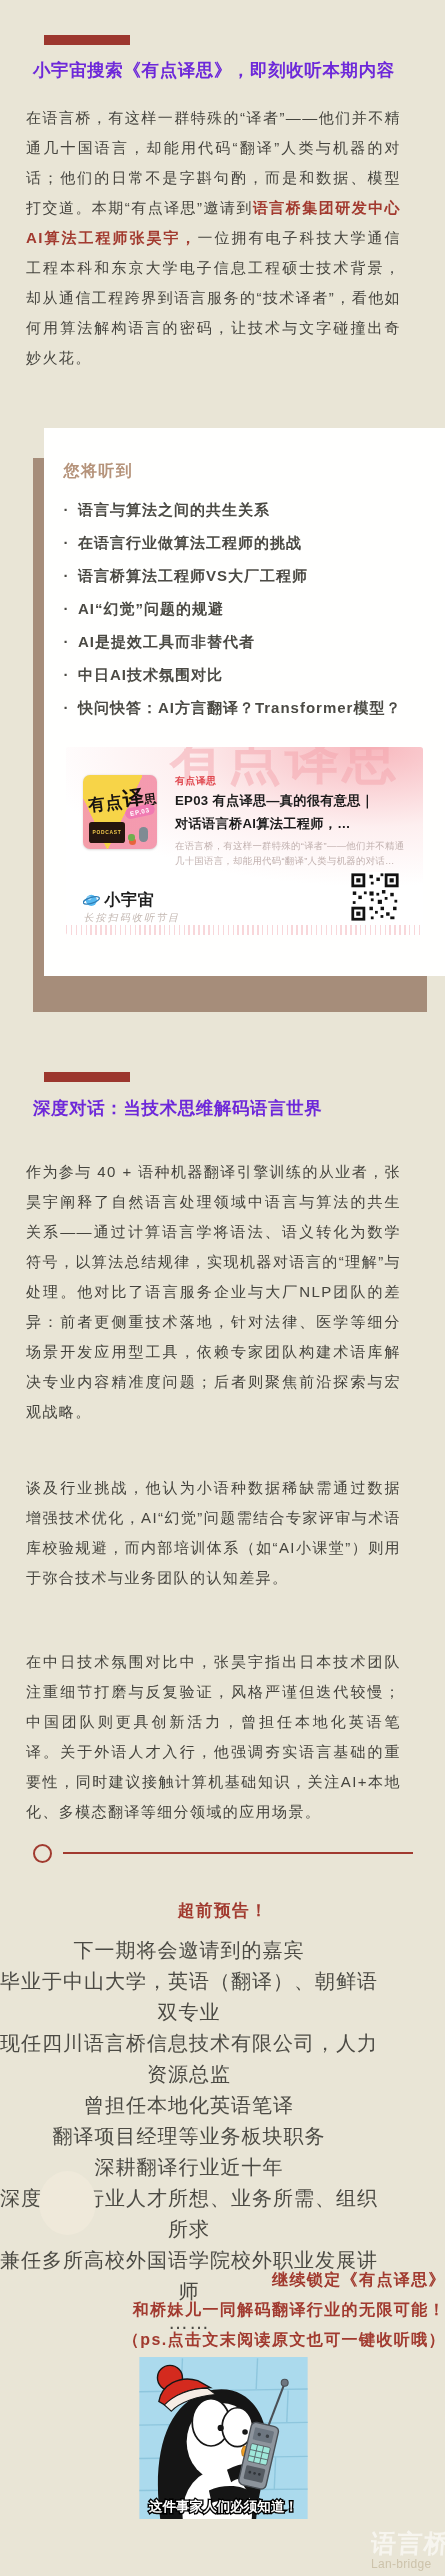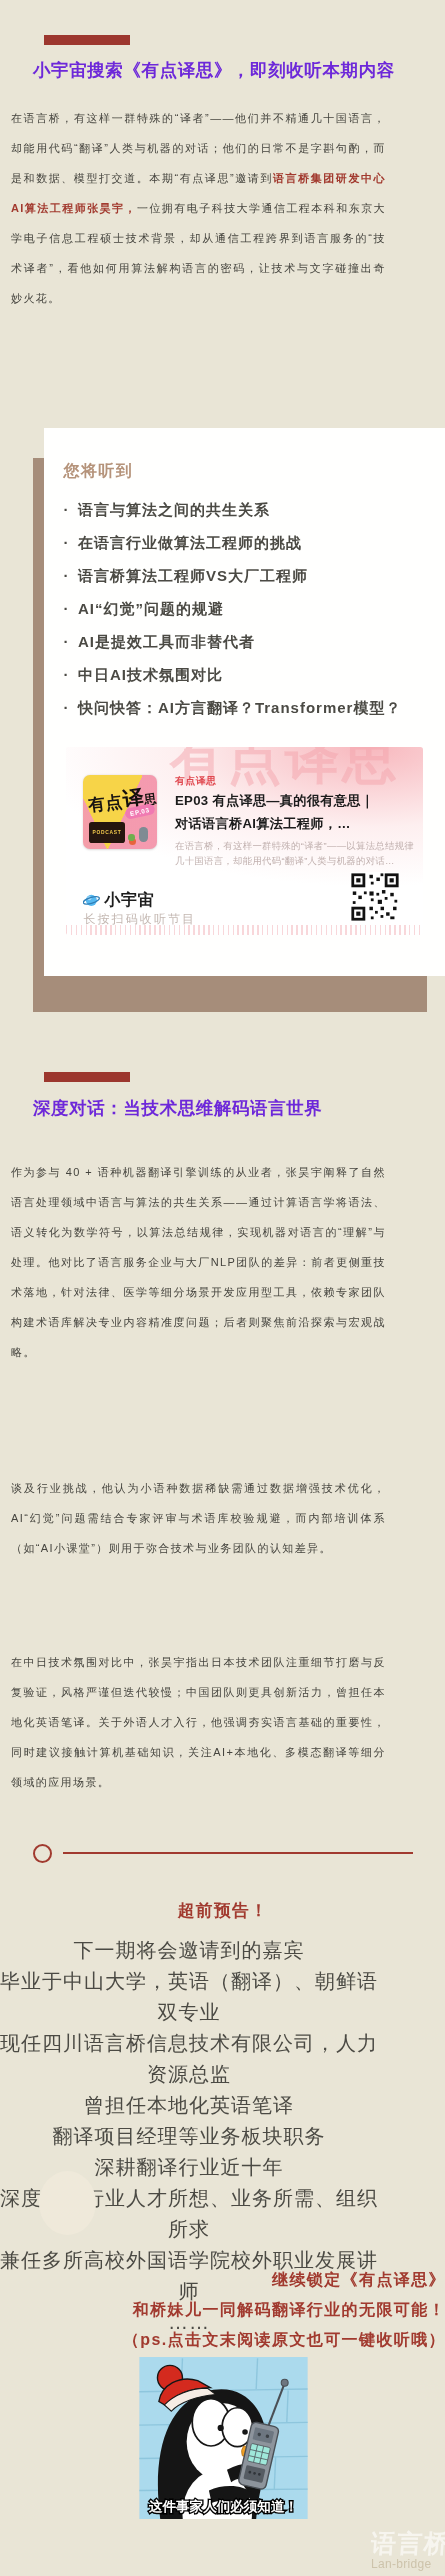--- a/index.html
+++ b/index.html
@@ -7,22 +7,22 @@
   body { font-family:"Liberation Sans", sans-serif; }
   .page {
     position:relative; width:446px; height:2576px; margin:0 auto;
     background:#e9e5d6; overflow:hidden;
   }
   
   .hdr-bar { position:absolute; left:44px; width:86px; height:10.4px; background:#9c372e; }
   .hdr-title { position:absolute; left:33px; font-size:17.4px; font-weight:bold; color:#6d28d9; letter-spacing:0.7px; white-space:nowrap; }
   
   .para {
-    position:absolute; left:11px; width:375px;
-    font-size:11px; line-height:30px; letter-spacing:1.4px;
+    position:absolute; left:26px; width:375px;
+    font-size:15px; line-height:30px; letter-spacing:1.4px;
     color:#45443e; text-align:justify;
   }
   .para .hl { color:#a23a2f; font-weight:bold; }
   
   .card-shadow { position:absolute; left:33px; top:458px; width:394px; height:554px; background:#a68d7a; }
   .card { position:absolute; left:44px; top:428px; width:402px; height:548px; background:#fffffe; }
   .listen-title { position:absolute; left:19.5px; top:33px; font-size:16px; font-weight:bold; color:#b5937a; letter-spacing:1.4px; }
   .listen-list { position:absolute; left:19.5px; top:65px; width:359px; list-style:none; }
   .listen-list li {
     font-size:15px; line-height:33px; font-weight:600; color:#4b4a44;
@@ -71,21 +71,21 @@
     text-align:center; line-height:21px; letter-spacing:0.7px;
   }
   .album-dot1 { position:absolute; right:9.7px; bottom:7px; width:8.4px; height:15.3px; border-radius:4.2px; background:#7f8b93; }
   .album-dot2 { position:absolute; right:21px; bottom:4.2px; width:7px; height:7px; border-radius:50%; background:#e8633c; }
   .album-dot3 { position:absolute; left:45px; bottom:8.4px; width:6.3px; height:6.3px; border-radius:50%; background:#6fae4e; }
   .ep-label { position:absolute; left:109px; top:28px; font-size:9.7px; font-weight:bold; color:#e0484f; letter-spacing:0.7px; }
   .ep-title { position:absolute; left:109px; top:42px; width:240px; font-size:13.2px; line-height:23px; font-weight:bold; color:#1c1c1c; letter-spacing:0.3px; }
   .ep-desc { position:absolute; left:109px; top:91px; width:240px; font-size:9.4px; line-height:15px; color:#c0b0ae; letter-spacing:0.3px; }
   .ep-platform { position:absolute; left:17.4px; top:143px; display:flex; align-items:center; }
   .ep-platform .pname { font-size:16px; font-weight:bold; color:#1d1d1d; margin-left:4.2px; letter-spacing:0.7px; }
-  .ep-tagline { position:absolute; left:17.4px; top:164px; font-size:12px; color:#c4b8b2; letter-spacing:2.1px; }
+  .ep-tagline { position:absolute; left:17.4px; top:164px; font-size:10px; color:#c4b8b2; letter-spacing:2.1px;font-style:italic; }
   .ep-qr { position:absolute; left:284px; top:125px; width:50px; height:50px; }
   
   .div-circle { position:absolute; left:33px; top:1844px; width:19px; height:19px; border:2.4px solid #a13a2f; border-radius:50%; background:transparent; }
   .div-line { position:absolute; left:63px; top:1852px; width:350px; height:1.7px; background:#a13a2f; }
   
   .preview-heading { position:absolute; left:0; top:1899px; width:446px; text-align:center; font-size:16.7px; font-weight:bold; color:#a13a2f; letter-spacing:1.4px; }
   .preview-lines { position:absolute; left:0; top:1935px; width:378px; text-align:center; font-size:20px; line-height:31px; color:#4b4a44; letter-spacing:1px; }
   .outro-lines { position:absolute; left:0; top:2265px; width:446px; text-align:right; font-size:16px; line-height:30px; font-weight:bold; color:#a13a2f; letter-spacing:1.4px; }
   .deco-circle { position:absolute; left:39px; top:2171px; width:57px; height:64px; border-radius:50%; background:#efe9da; }
   
@@ -125,21 +125,21 @@
         <div class="album-title"><span class="t1">有点</span><span class="t2">译</span><span class="t3">思</span></div>
         <div class="album-badge">EP.03</div>
         <div class="album-board">PODCAST</div>
         <div class="album-dot1"></div>
         <div class="album-dot2"></div>
         <div class="album-dot3"></div>
       </div>
 
       <div class="ep-label">有点译思</div>
       <div class="ep-title"><span>EP03 有点译思—真的很有意思｜</span><br><span>对话语言桥AI算法工程师，…</span></div>
-      <div class="ep-desc"><span>在语言桥，有这样一群特殊的“译者”——以算法总结规律</span><br><span>几十国语言，却能用代码“翻译”人类与机器的对话…</span></div>
+      <div class="ep-desc"><span>在语言桥，有这样一群特殊的“译者”——他们并不精通</span><br><span>几十国语言，却能用代码“翻译”人类与机器的对话…</span></div>
 
       <div class="ep-platform">
         <svg width="16.7" height="16.7" viewBox="0 0 24 24">
           <circle cx="12" cy="12" r="8" fill="#56b8f0"></circle>
           <circle cx="9" cy="9" r="3" fill="#a8dcfa"></circle>
           <ellipse cx="12" cy="12" rx="12" ry="4.2" fill="none" stroke="#2f7fb8" stroke-width="1.8" transform="rotate(-18 12 12)"></ellipse>
         </svg>
         <span class="pname">小宇宙</span>
       </div>
       <div class="ep-tagline">长按扫码收听节目</div>

